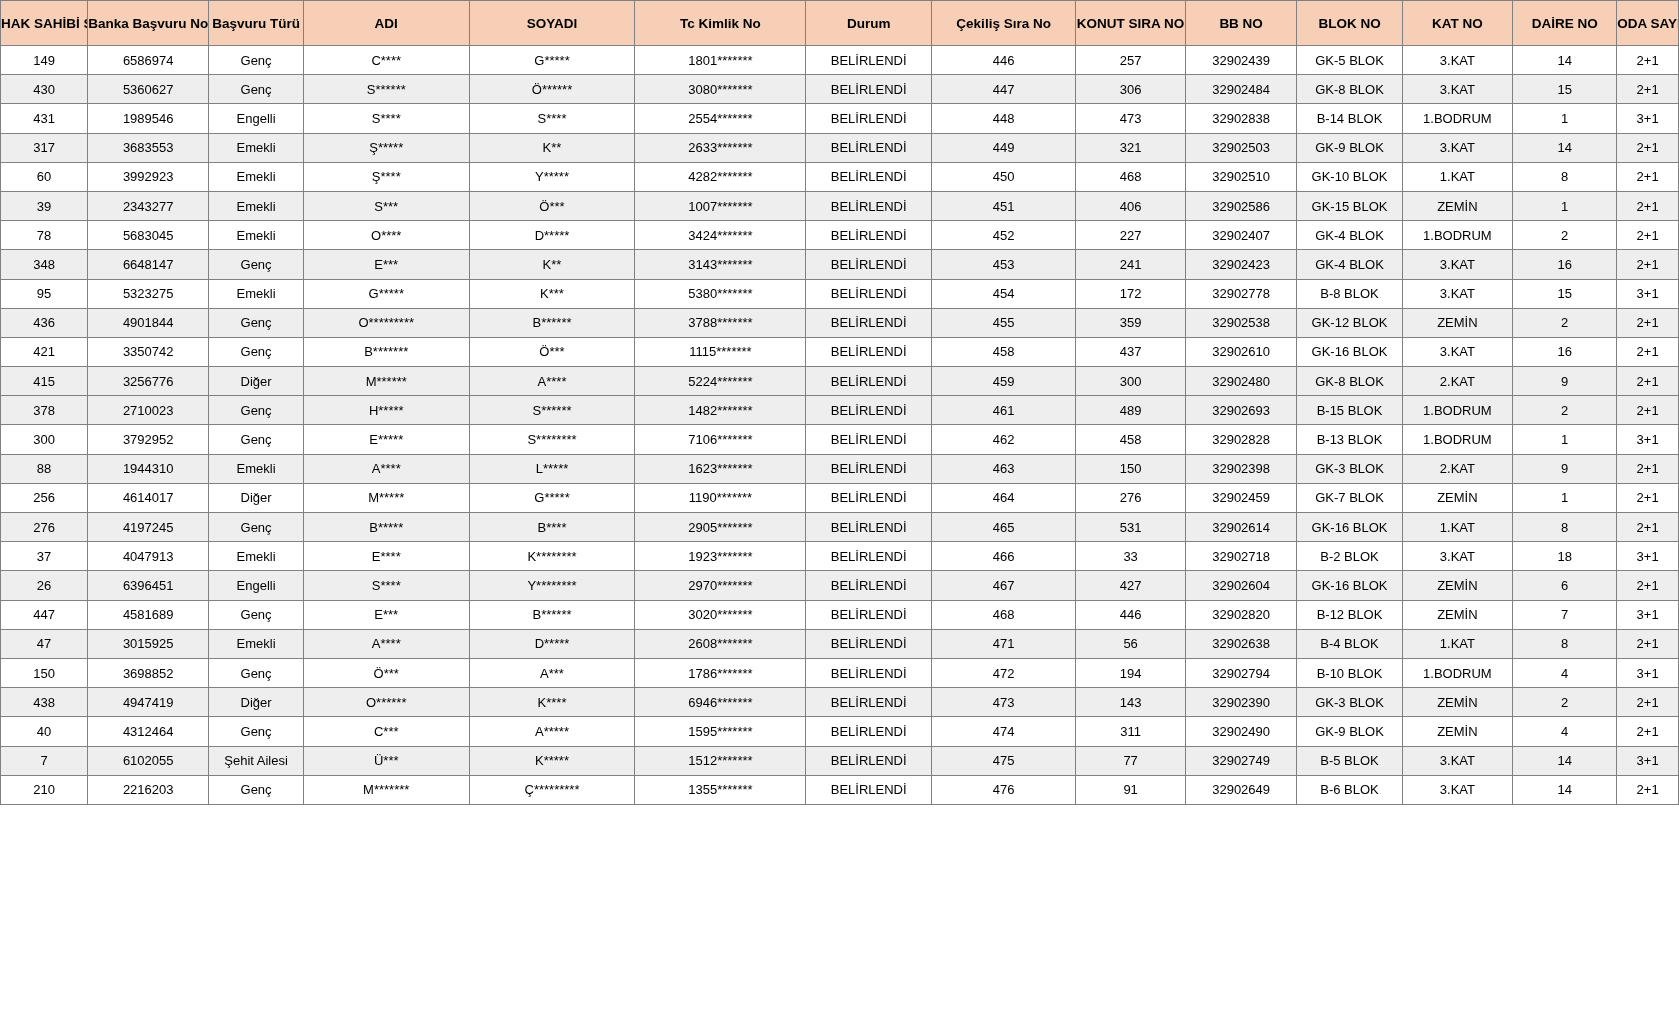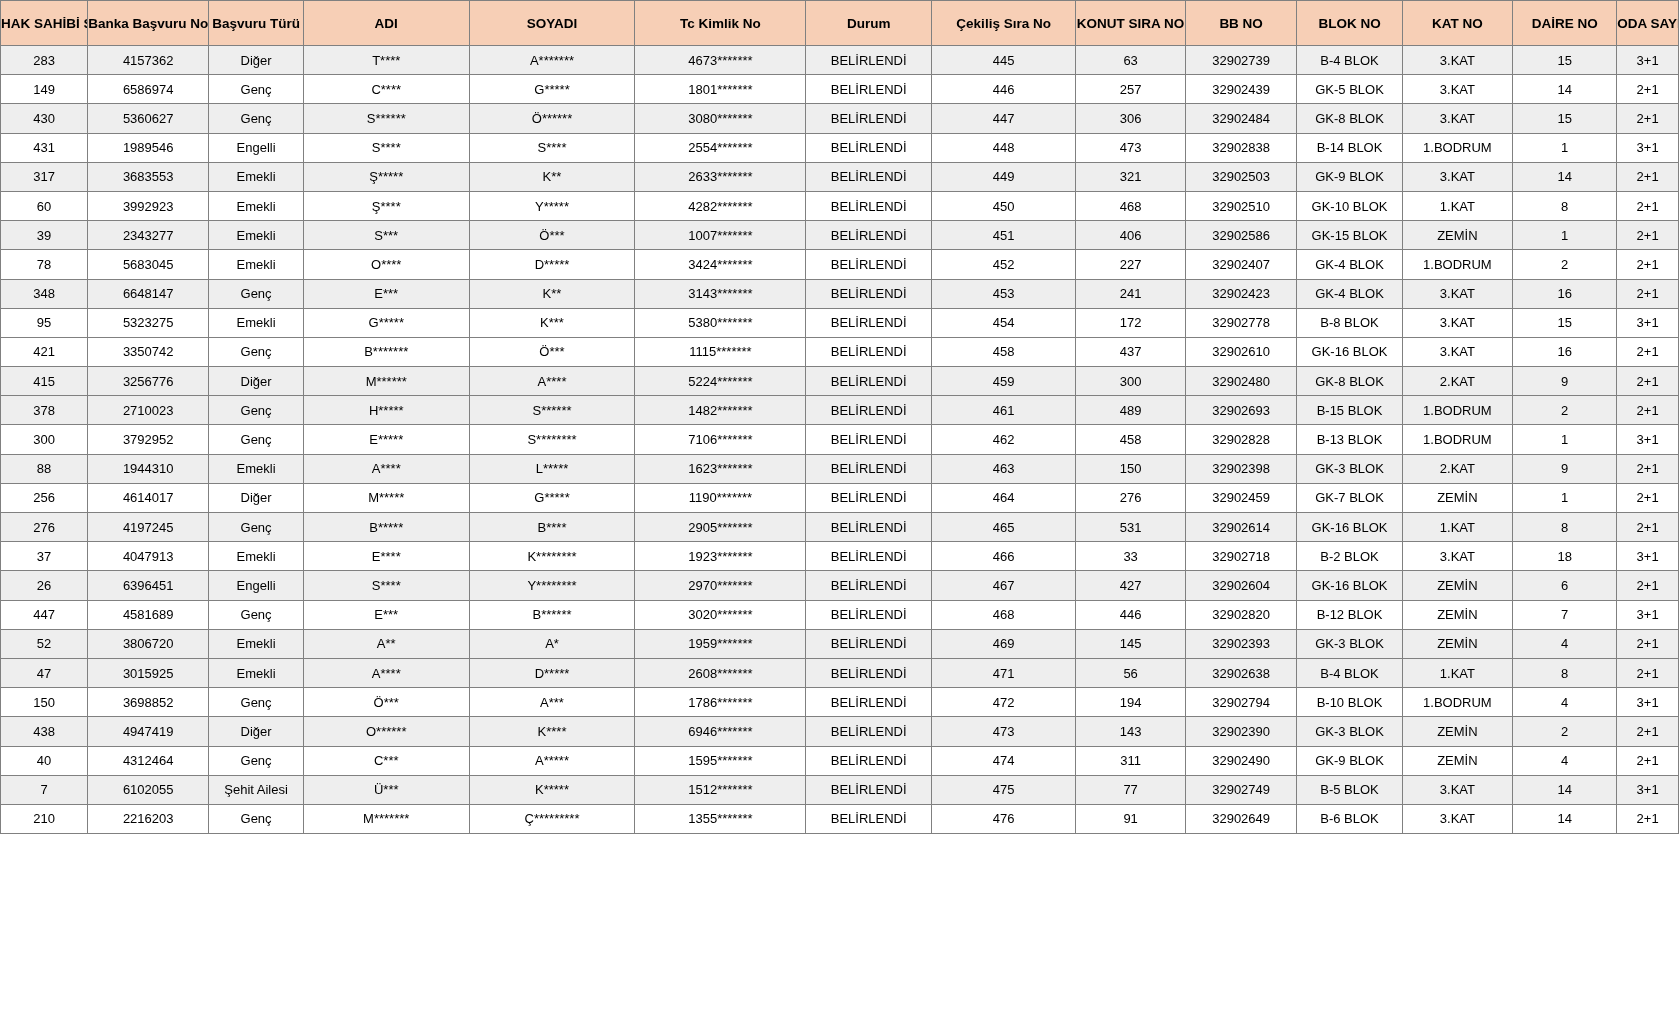--- a/index.html
+++ b/index.html
@@ -94,36 +94,20 @@
           <th>Çekiliş Sıra No</th>
           <th>KONUT SIRA NO</th>
           <th>BB NO</th>
           <th>BLOK NO</th>
           <th>KAT NO</th>
           <th>DAİRE NO</th>
           <th>ODA SAYISI</th>
         </tr>
     </thead>
     <tbody>
-        <tr class="odd">
-          <td>283</td>
-          <td>4157362</td>
-          <td>Diğer</td>
-          <td>T****</td>
-          <td>A*******</td>
-          <td>4673*******</td>
-          <td>BELİRLENDİ</td>
-          <td>445</td>
-          <td>63</td>
-          <td>32902739</td>
-          <td>B-4 BLOK</td>
-          <td>3.KAT</td>
-          <td>15</td>
-          <td>3+1</td>
-        </tr>
         <tr class="even">
           <td>149</td>
           <td>6586974</td>
           <td>Genç</td>
           <td>C****</td>
           <td>G*****</td>
           <td>1801*******</td>
           <td>BELİRLENDİ</td>
           <td>446</td>
           <td>257</td>
@@ -254,20 +238,36 @@
           <td>5380*******</td>
           <td>BELİRLENDİ</td>
           <td>454</td>
           <td>172</td>
           <td>32902778</td>
           <td>B-8 BLOK</td>
           <td>3.KAT</td>
           <td>15</td>
           <td>3+1</td>
         </tr>
+        <tr class="odd">
+          <td>436</td>
+          <td>4901844</td>
+          <td>Genç</td>
+          <td>O*********</td>
+          <td>B******</td>
+          <td>3788*******</td>
+          <td>BELİRLENDİ</td>
+          <td>455</td>
+          <td>359</td>
+          <td>32902538</td>
+          <td>GK-12 BLOK</td>
+          <td>ZEMİN</td>
+          <td>2</td>
+          <td>2+1</td>
+        </tr>
         <tr class="even">
           <td>421</td>
           <td>3350742</td>
           <td>Genç</td>
           <td>B*******</td>
           <td>Ö***</td>
           <td>1115*******</td>
           <td>BELİRLENDİ</td>
           <td>458</td>
           <td>437</td>
@@ -415,36 +415,20 @@
           <td>BELİRLENDİ</td>
           <td>468</td>
           <td>446</td>
           <td>32902820</td>
           <td>B-12 BLOK</td>
           <td>ZEMİN</td>
           <td>7</td>
           <td>3+1</td>
         </tr>
         <tr class="odd">
-          <td>52</td>
-          <td>3806720</td>
-          <td>Emekli</td>
-          <td>A**</td>
-          <td>A*</td>
-          <td>1959*******</td>
-          <td>BELİRLENDİ</td>
-          <td>469</td>
-          <td>145</td>
-          <td>32902393</td>
-          <td>GK-3 BLOK</td>
-          <td>ZEMİN</td>
-          <td>4</td>
-          <td>2+1</td>
-        </tr>
-        <tr class="odd">
           <td>47</td>
           <td>3015925</td>
           <td>Emekli</td>
           <td>A****</td>
           <td>D*****</td>
           <td>2608*******</td>
           <td>BELİRLENDİ</td>
           <td>471</td>
           <td>56</td>
           <td>32902638</td>

